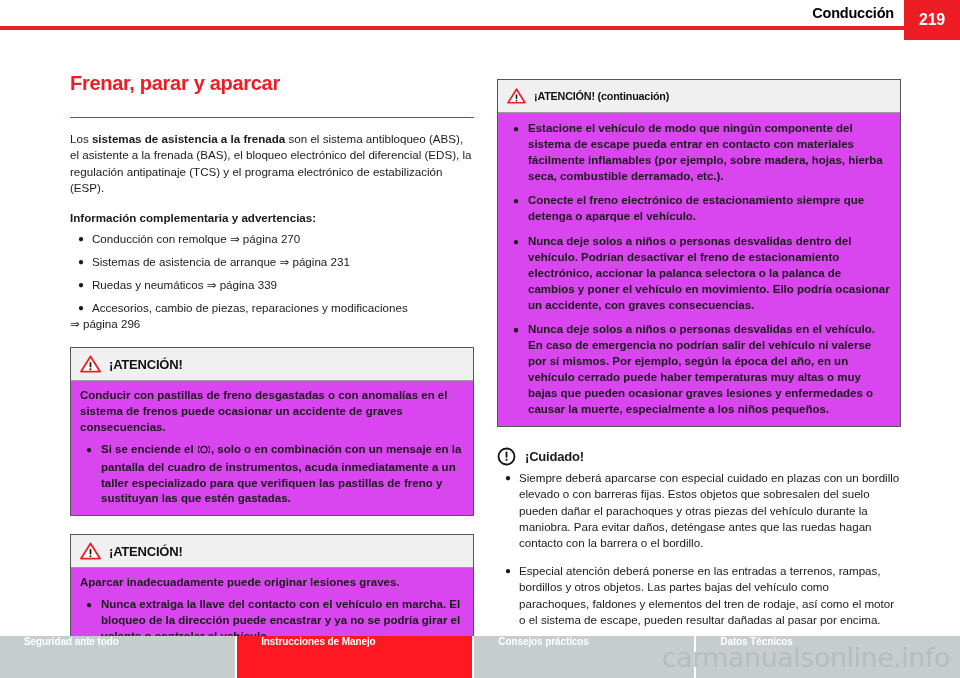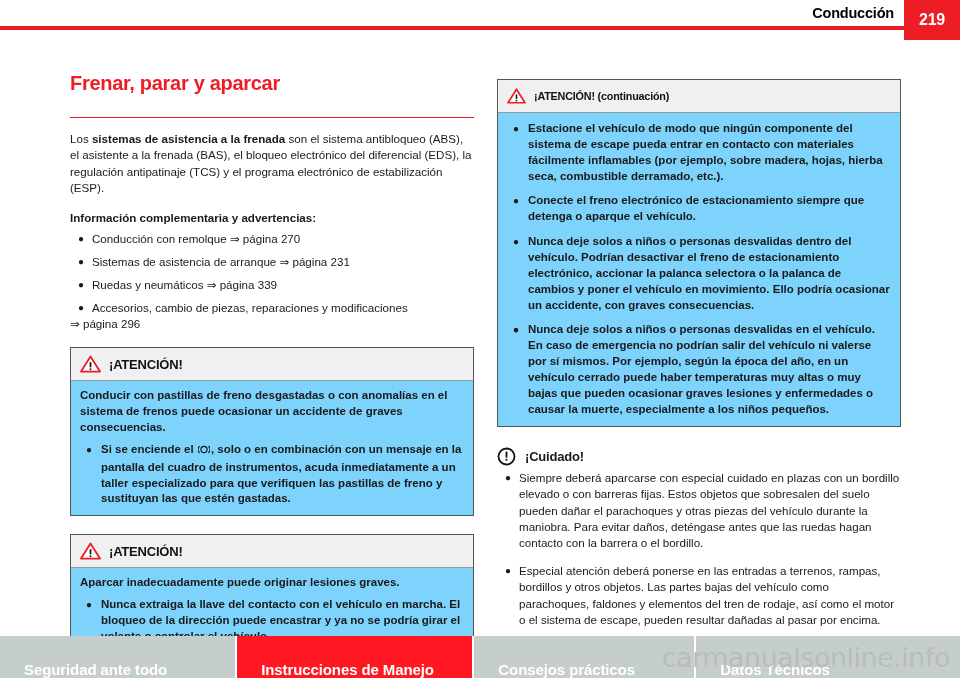--- a/index.html
+++ b/index.html
@@ -118,21 +118,21 @@
     line-height: 1.6;
   }
   .bullet-row.hang { padding-left: 0; }
   .bullet-row.hang .inner { padding-left: 22px; display: block; }
   .bullet-row .cont { display: block; padding-left: 0; }
 
   
   .warnbox {
     border: 1px solid #555555;
     margin: 6px 0 16px 0;
-    background: #7dd3fc;
+    background: #d946ef;
   }
   .warnbox-head {
     background: #f0f0f0;
     border-bottom: 1px solid #9a9a9a;
     padding: 5px 8px 5px 9px;
     display: flex;
     align-items: center;
     gap: 8px;
     height: 22px;
   }
@@ -214,25 +214,25 @@
     position: absolute;
     left: 0; top: 0;
     width: 960px;
     height: 42px;
     display: flex;
   }
   .ftab {
     height: 42px;
     background: #c6cdcd;
     color: #ffffff;
-    font-size: 15px;
+    font-size: 10px;
     font-weight: bold;
     letter-spacing: -0.1px;
     display: flex;
-    align-items: flex-end;
+    align-items: flex-start;
     padding-left: 24px;
     box-sizing: border-box;
     border-right: 2px solid #ffffff;
   }
   .ftab.w1 { width: 248px; }
   .ftab.w2 { width: 248px; background: #ff1721; }
   .ftab.w3 { width: 232px; }
   .ftab.w4 { width: 276px; border-right: 0; }
   .watermark {
     position: absolute;

